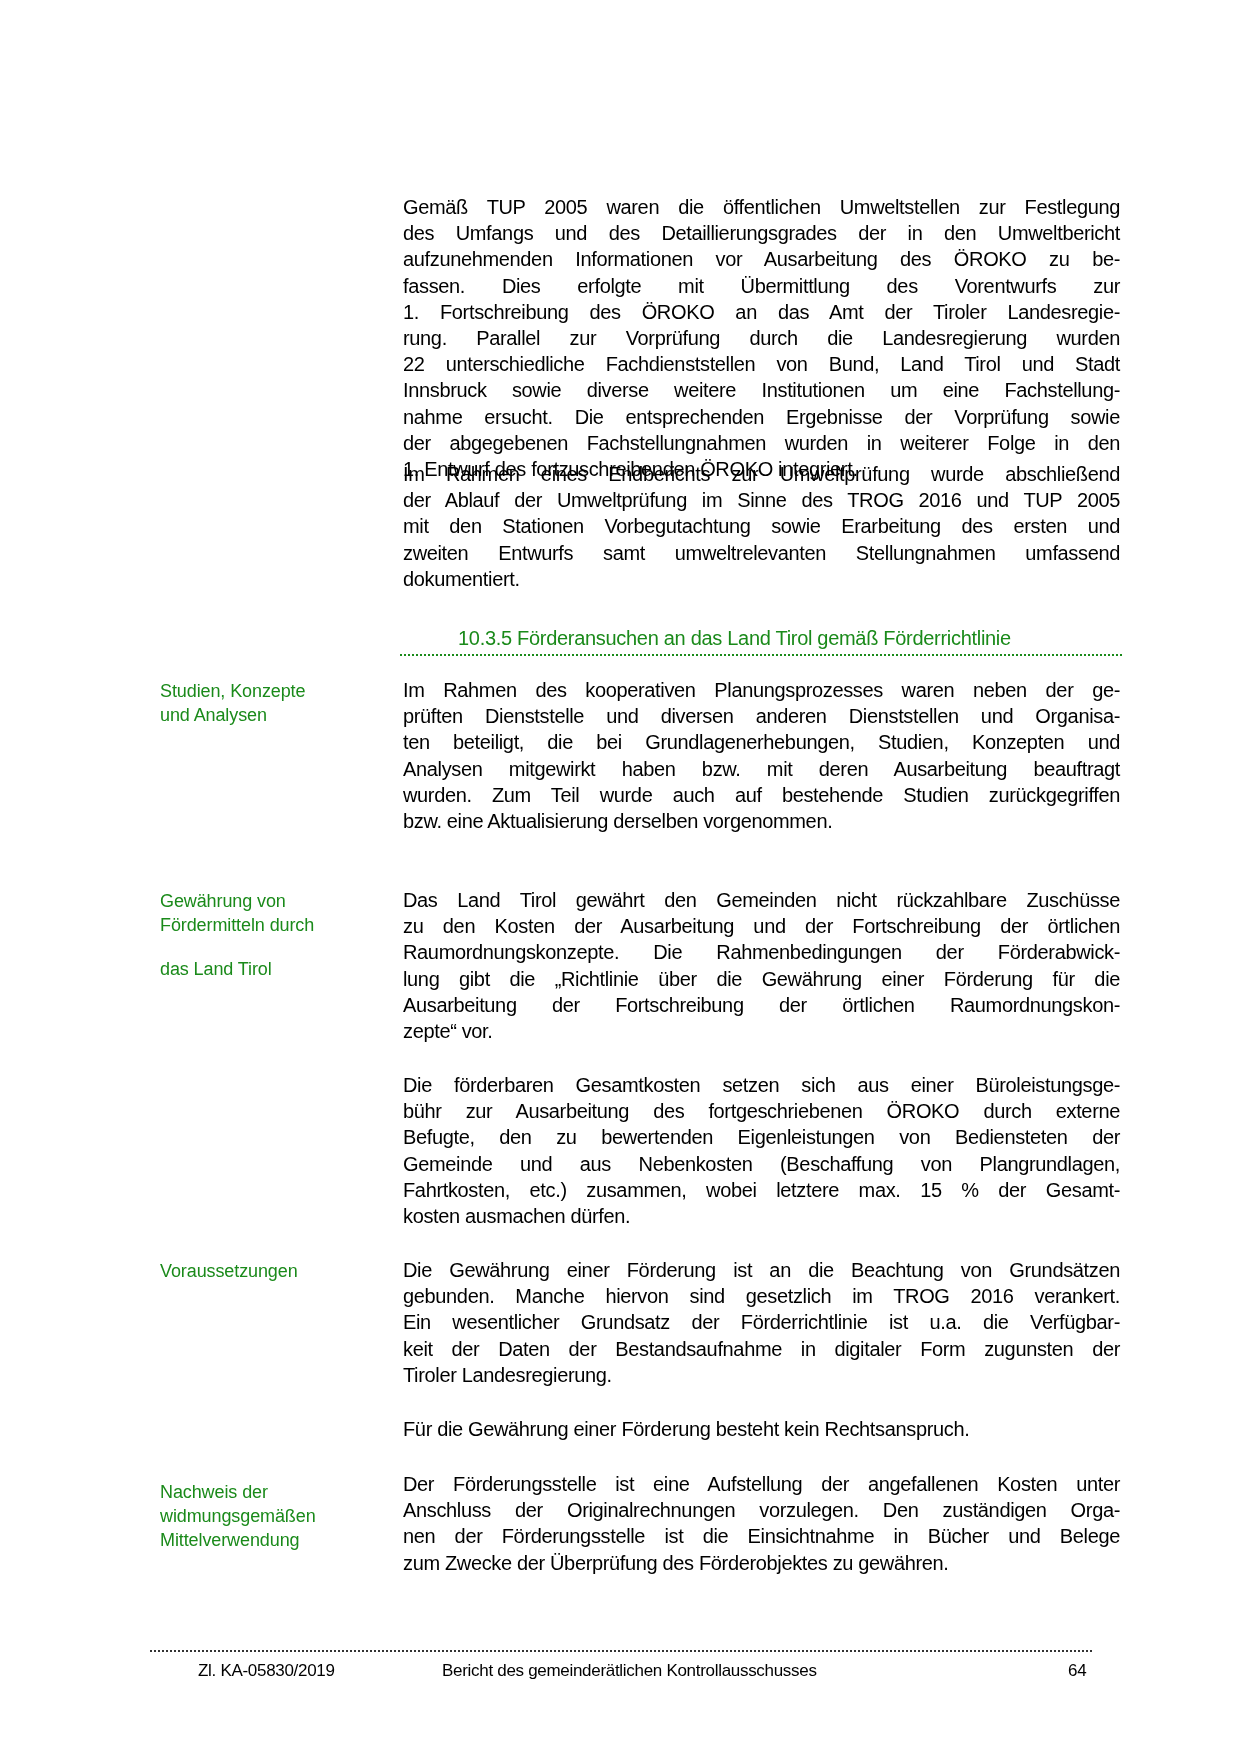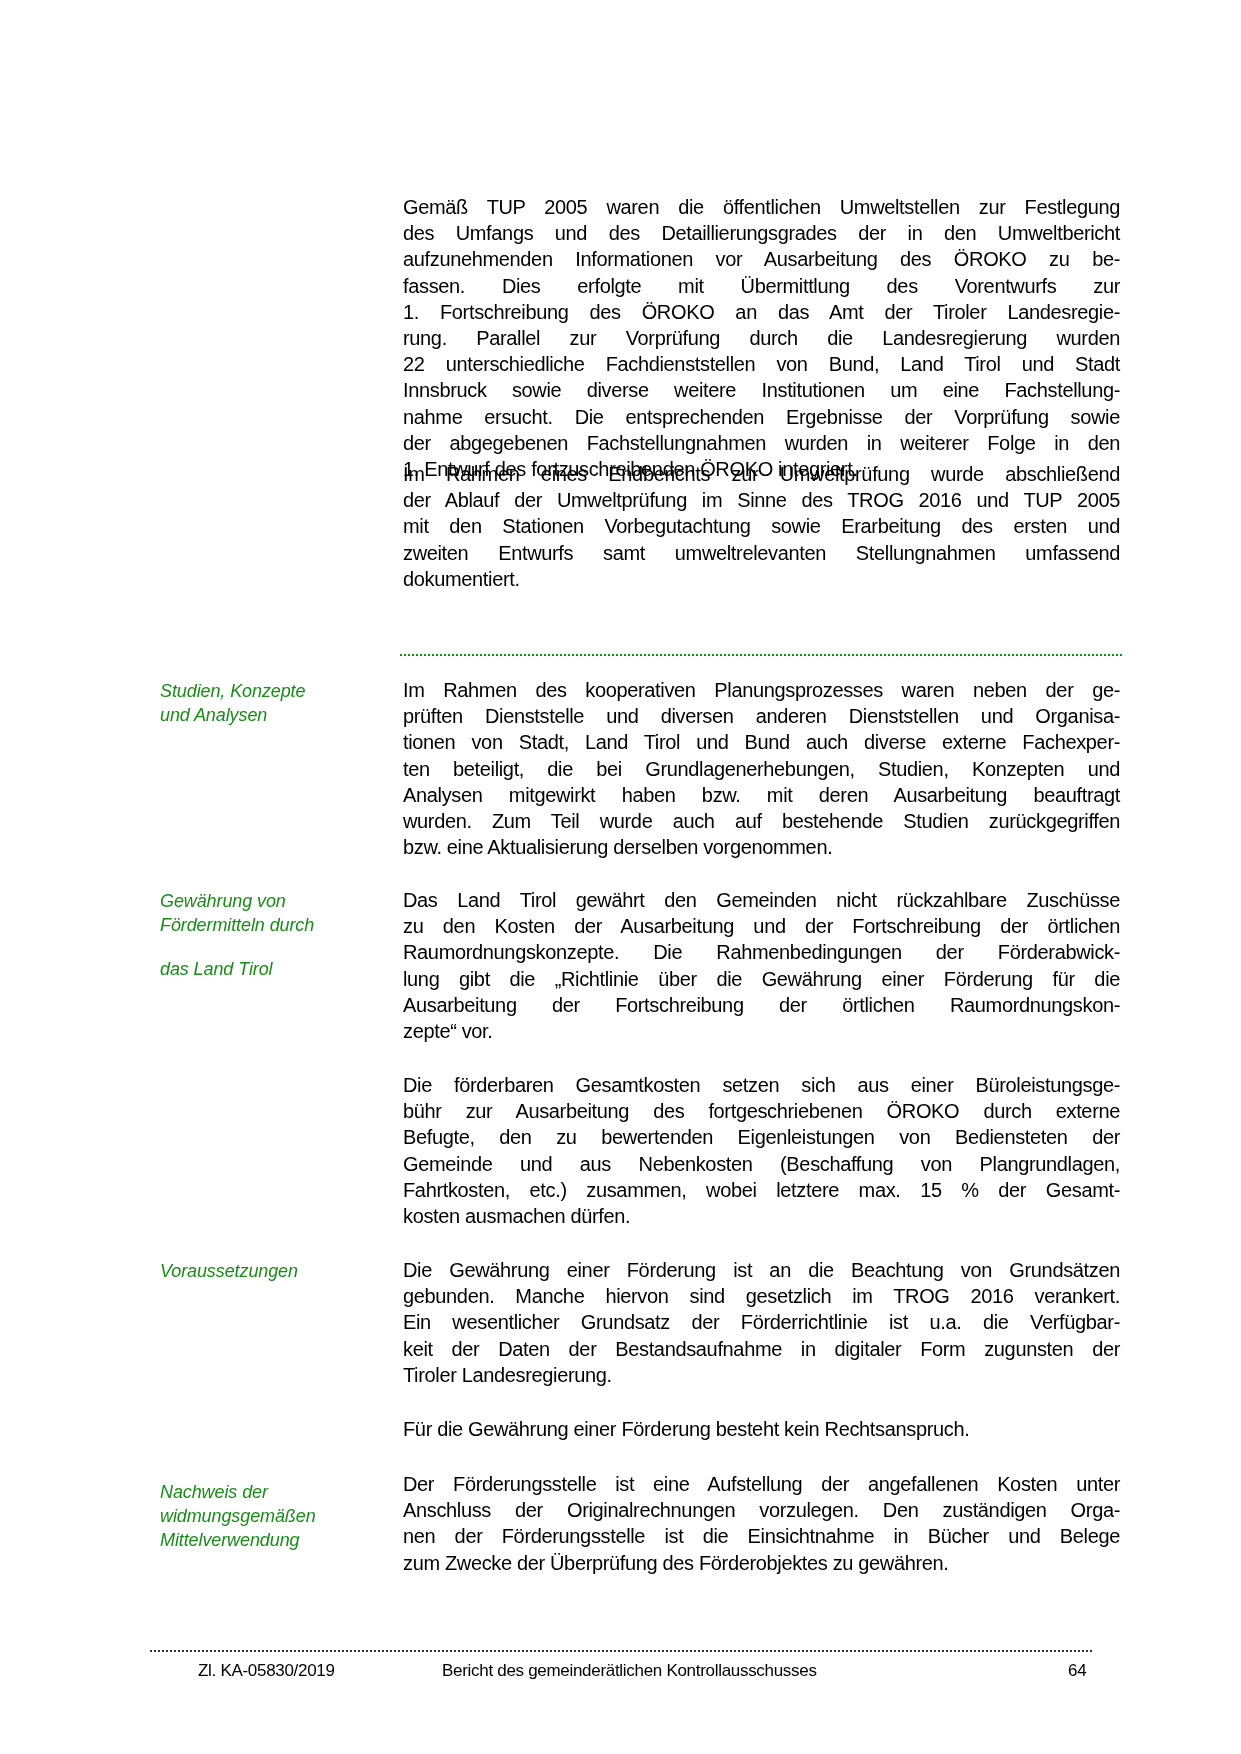--- a/index.html
+++ b/index.html
@@ -5,21 +5,21 @@
   html, body { margin: 0; padding: 0; background: #ffffff; }
   body { width: 1241px; height: 1754px; position: relative; overflow: hidden;
          font-family: "Liberation Sans", sans-serif; color: #000; }
   .page { position: absolute; left: 0; top: 0; width: 1241px; height: 1754px; }
   .para { position: absolute; left: 403px; width: 717px; font-size: 20px;
           line-height: 26.2px; text-align: justify; font-stretch: condensed;
           letter-spacing: -0.35px; hyphens: manual; }
   .para .ln { display: block; text-align: justify; text-align-last: justify; white-space: nowrap; }
   .para .ln.last { text-align-last: left; }
   .margin-note { position: absolute; left: 160px; width: 220px; font-size: 18px;
-                 line-height: 24px; color: #1a8a1a; letter-spacing: -0.1px; font-style: italic; }
+                 line-height: 24px; color: #1a8a1a; letter-spacing: -0.1px; }
   .heading { position: absolute; left: 458px; top: 625px; width: 662px; font-size: 20px;
              line-height: 26px; color: #1a8a1a; white-space: nowrap; letter-spacing: -0.3px; }
   .heading-rule { position: absolute; left: 400px; top: 654px; width: 722px; height: 0;
                   border-top: 2px dotted #1a8a1a; }
   .footer-rule { position: absolute; left: 150px; top: 1650px; width: 942px; height: 0;
                  border-top: 2px dotted #333; }
   .footer { position: absolute; top: 1660px; font-size: 17px; line-height: 22px; color: #000;
             letter-spacing: -0.3px; white-space: nowrap; }
 </style>
 </head>
@@ -41,30 +41,30 @@
       <span class="ln last">1. Entwurf des fortzuschreibenden ÖROKO integriert.</span>
     </div>
   <div class="para" style="top:461px;">
       <span class="ln">Im Rahmen eines Endberichts zur Umweltprüfung wurde abschließend</span>
       <span class="ln">der Ablauf der Umweltprüfung im Sinne des TROG 2016 und TUP 2005</span>
       <span class="ln">mit den Stationen Vorbegutachtung sowie Erarbeitung des ersten und</span>
       <span class="ln">zweiten Entwurfs samt umweltrelevanten Stellungnahmen umfassend</span>
       <span class="ln last">dokumentiert.</span>
     </div>
 
+  <div class="heading">10.3.5  Förderansuchen an das Land Tirol gemäß Förderrichtlinie</div>
   <div class="heading-rule"></div>
 
   <div class="margin-note" style="top:679px;">
       <span class="ln" style="display: block;">Studien, Konzepte</span>
       <span class="ln" style="display: block;">und Analysen</span>
     </div>
   <div class="para" style="top:677px;">
       <span class="ln">Im Rahmen des kooperativen Planungsprozesses waren neben der ge-</span>
       <span class="ln">prüften Dienststelle und diversen anderen Dienststellen und Organisa-</span>
-      <span class="ln">tionen von Stadt, Land Tirol und Bund auch diverse externe Fachexper-</span>
       <span class="ln">ten beteiligt, die bei Grundlagenerhebungen, Studien, Konzepten und</span>
       <span class="ln">Analysen mitgewirkt haben bzw. mit deren Ausarbeitung beauftragt</span>
       <span class="ln">wurden. Zum Teil wurde auch auf bestehende Studien zurückgegriffen</span>
       <span class="ln last">bzw. eine Aktualisierung derselben vorgenommen.</span>
     </div>
 
   <div class="margin-note" style="top:889px;">
       <span class="ln" style="display: block;">Gewährung von</span>
       <span class="ln" style="display: block;">Fördermitteln durch</span>
       <span class="ln" style="display: block; margin-top: 20px;">das Land Tirol</span>

